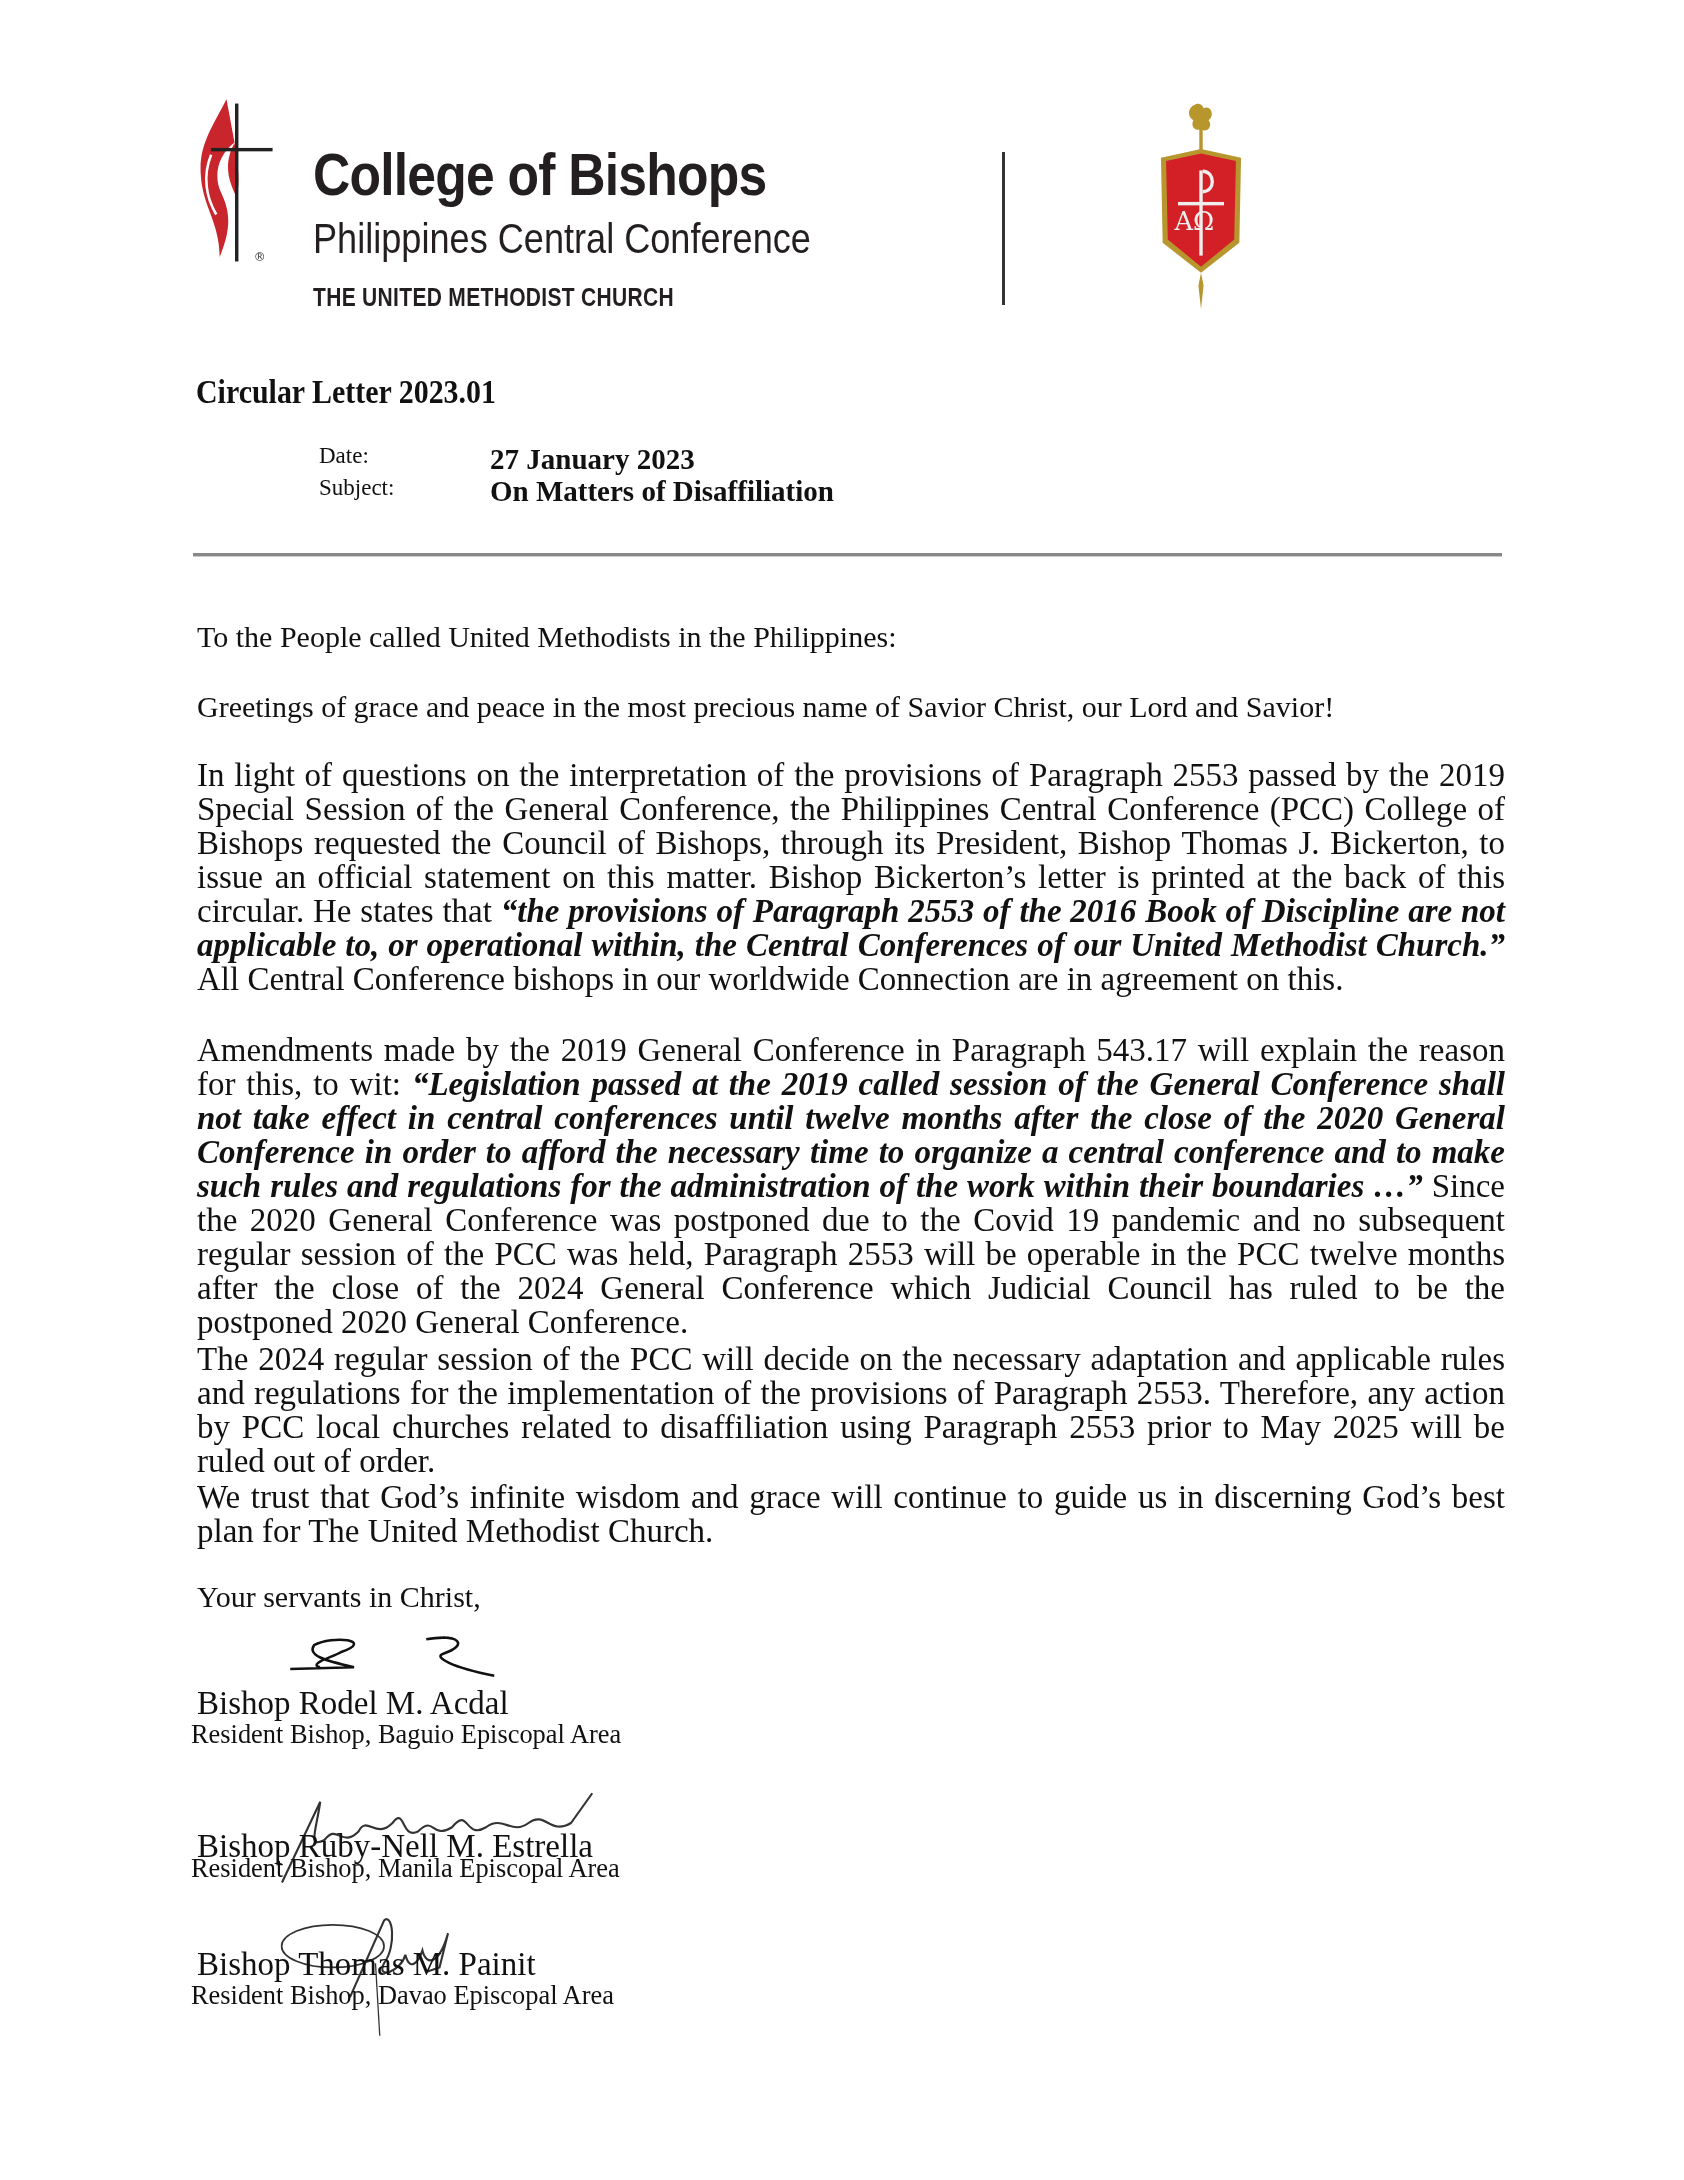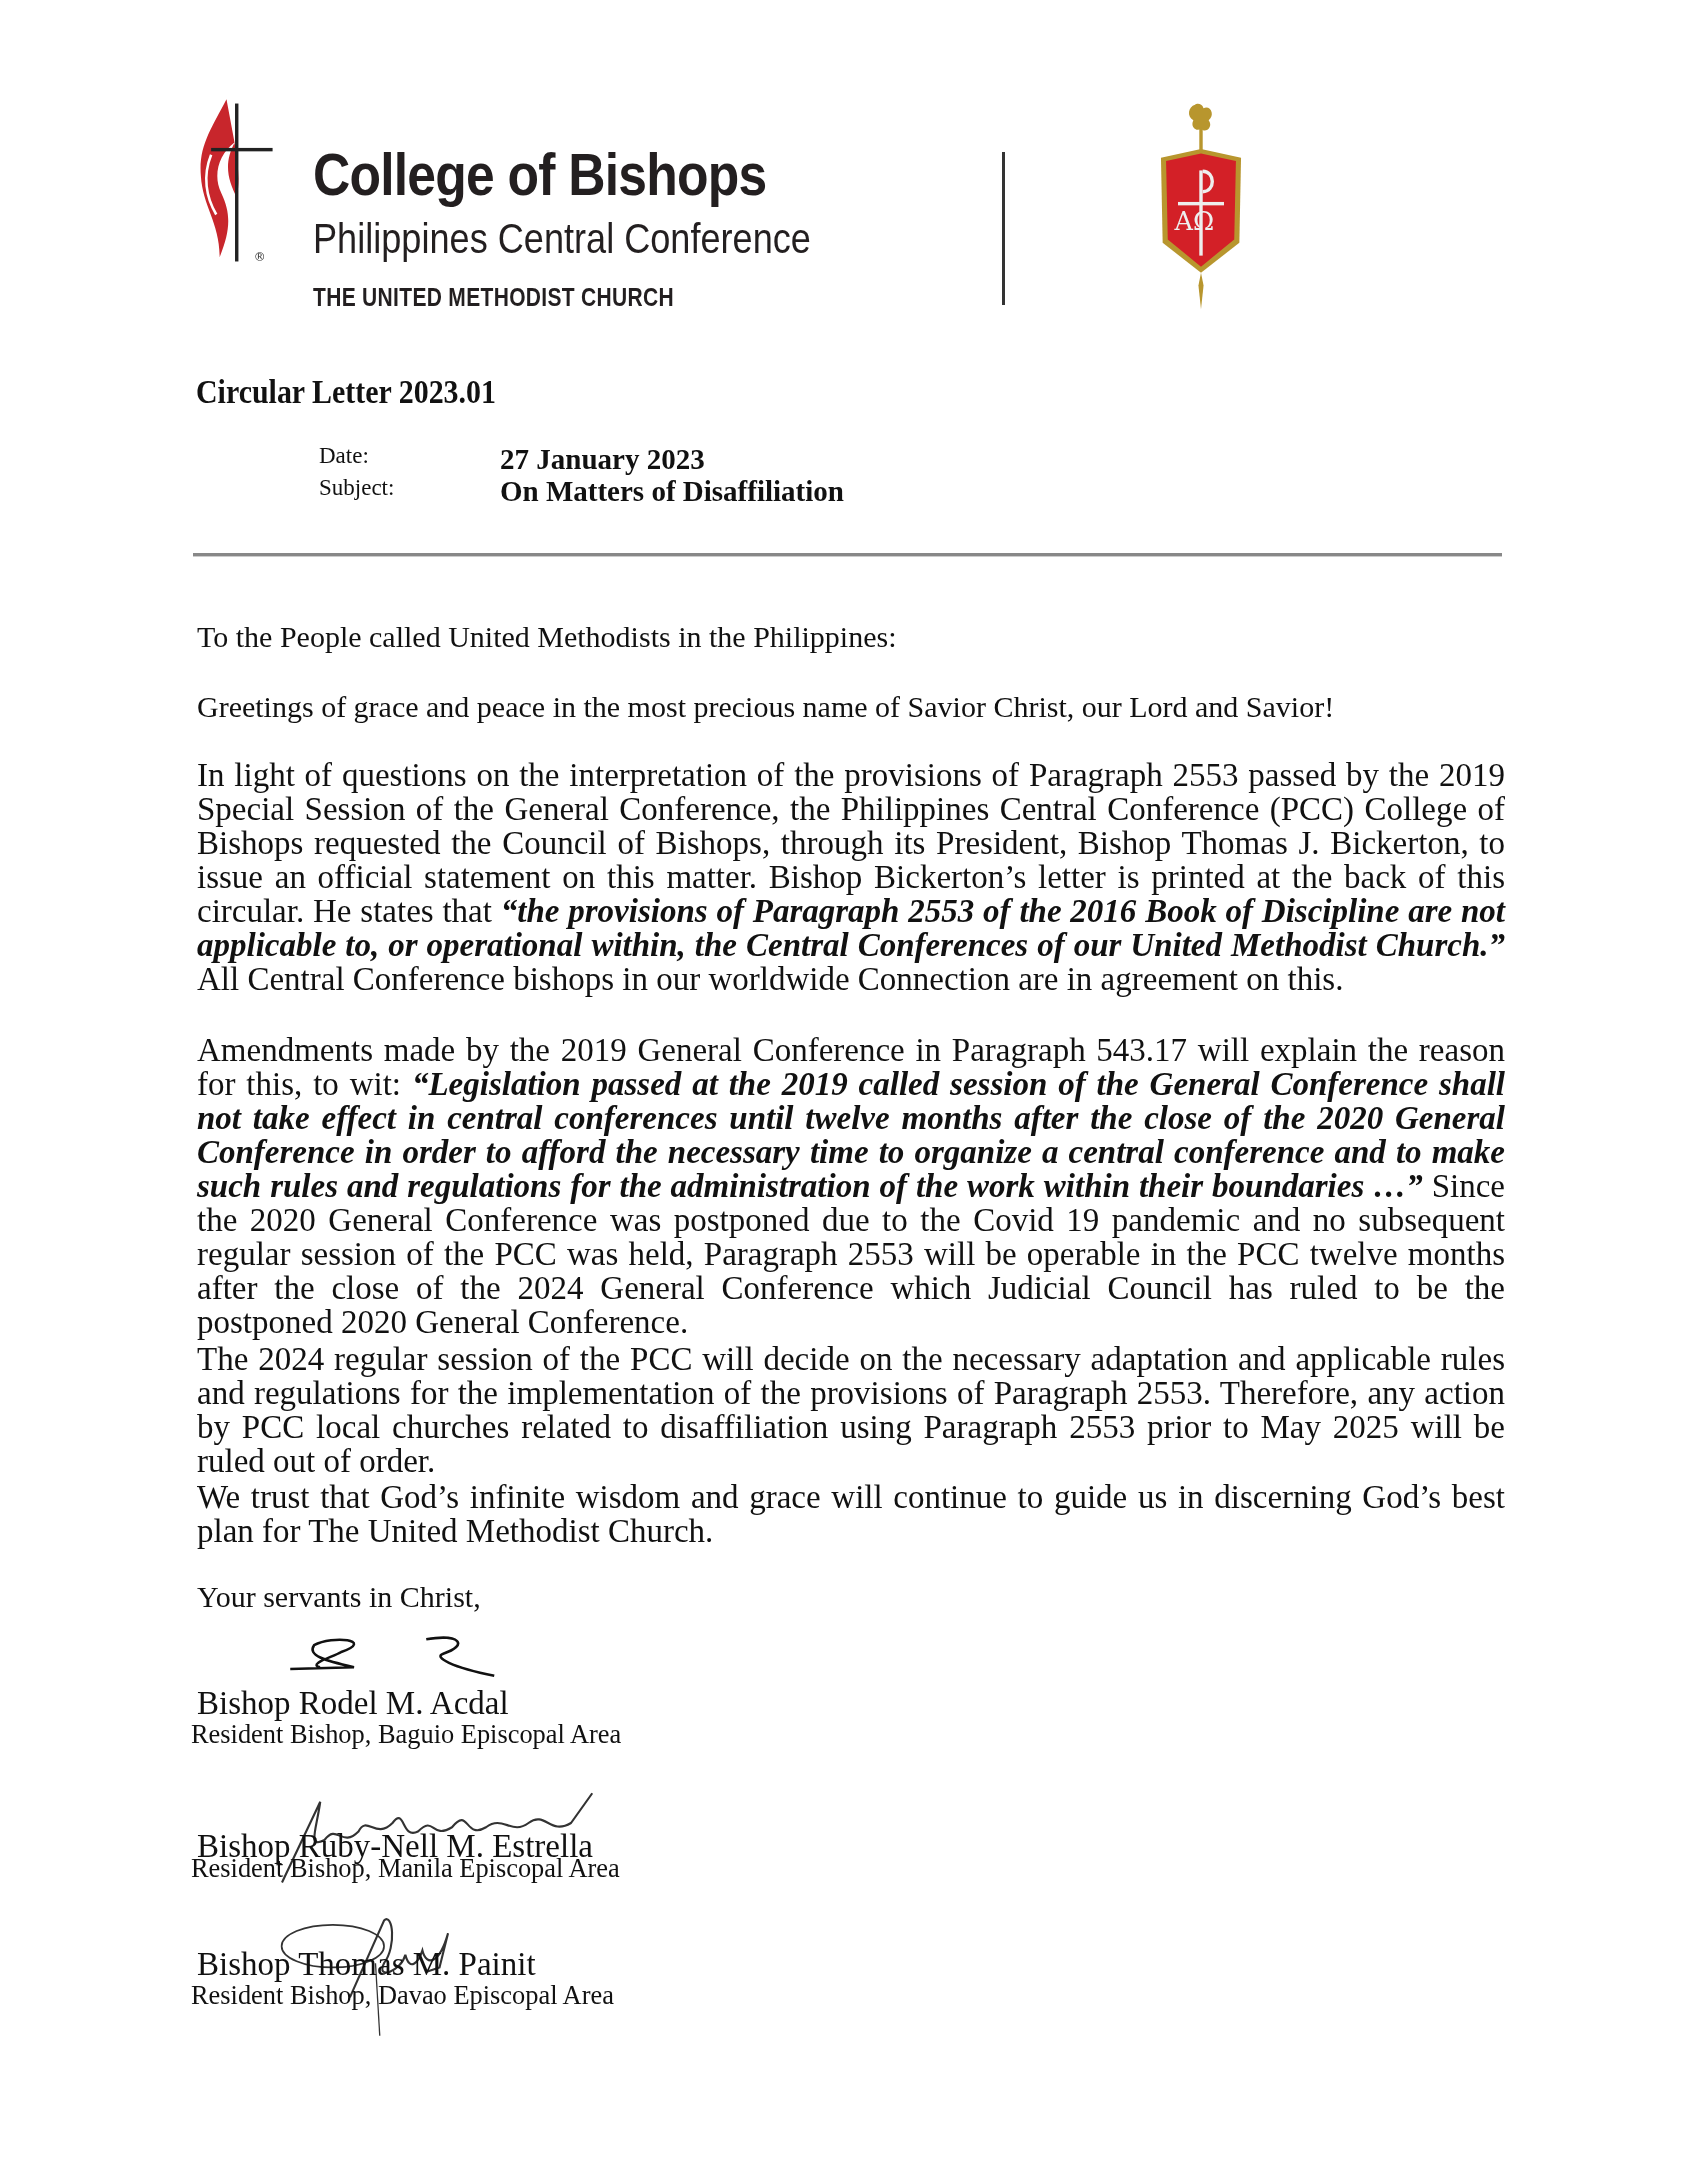--- a/index.html
+++ b/index.html
@@ -16,21 +16,21 @@
             transform-origin:left top; white-space:nowrap; }
   .lh-church { left:313px; top:285px; font-family:"Liberation Sans","DejaVu Sans",sans-serif;
                font-weight:bold; font-size:25.6px; line-height:1; color:#231f20; transform:scaleX(0.82);
                transform-origin:left top; white-space:nowrap; letter-spacing:0.4px; }
   .lh-divider { left:1002px; top:152px; width:3.4px; height:153px; background:#333; }
   .lh-crest { left:1154px; top:98px; width:94px; height:213px; }
   
   .circ-title { left:196px; top:373px; font-size:34px; font-weight:bold; transform:scaleX(0.88);
                 transform-origin:left top; white-space:nowrap; }
   .meta-label { left:319px; font-size:23px; white-space:nowrap; }
-  .meta-value { left:500px; font-size:29px; font-weight:bold; white-space:nowrap; }
+  .meta-value { left:490px; font-size:29px; font-weight:bold; white-space:nowrap; }
   .rule { left:193px; top:553px; width:1309px; height:3.4px; background:#888; border-bottom:0.9px solid #ccc; }
   
   .para { left:197px; width:1308px; font-size:33px; line-height:34px; text-align:justify; }
   .para .q { font-style:italic; font-weight:bold; }
   .single { left:197px; font-size:30px; white-space:nowrap; }
   
   .sig-name { left:197px; font-size:33px; font-weight:normal; white-space:nowrap; }
   .sig-role { left:191px; font-size:26.4px; white-space:nowrap; }
   .sig-img { position:absolute; }
 </style>

